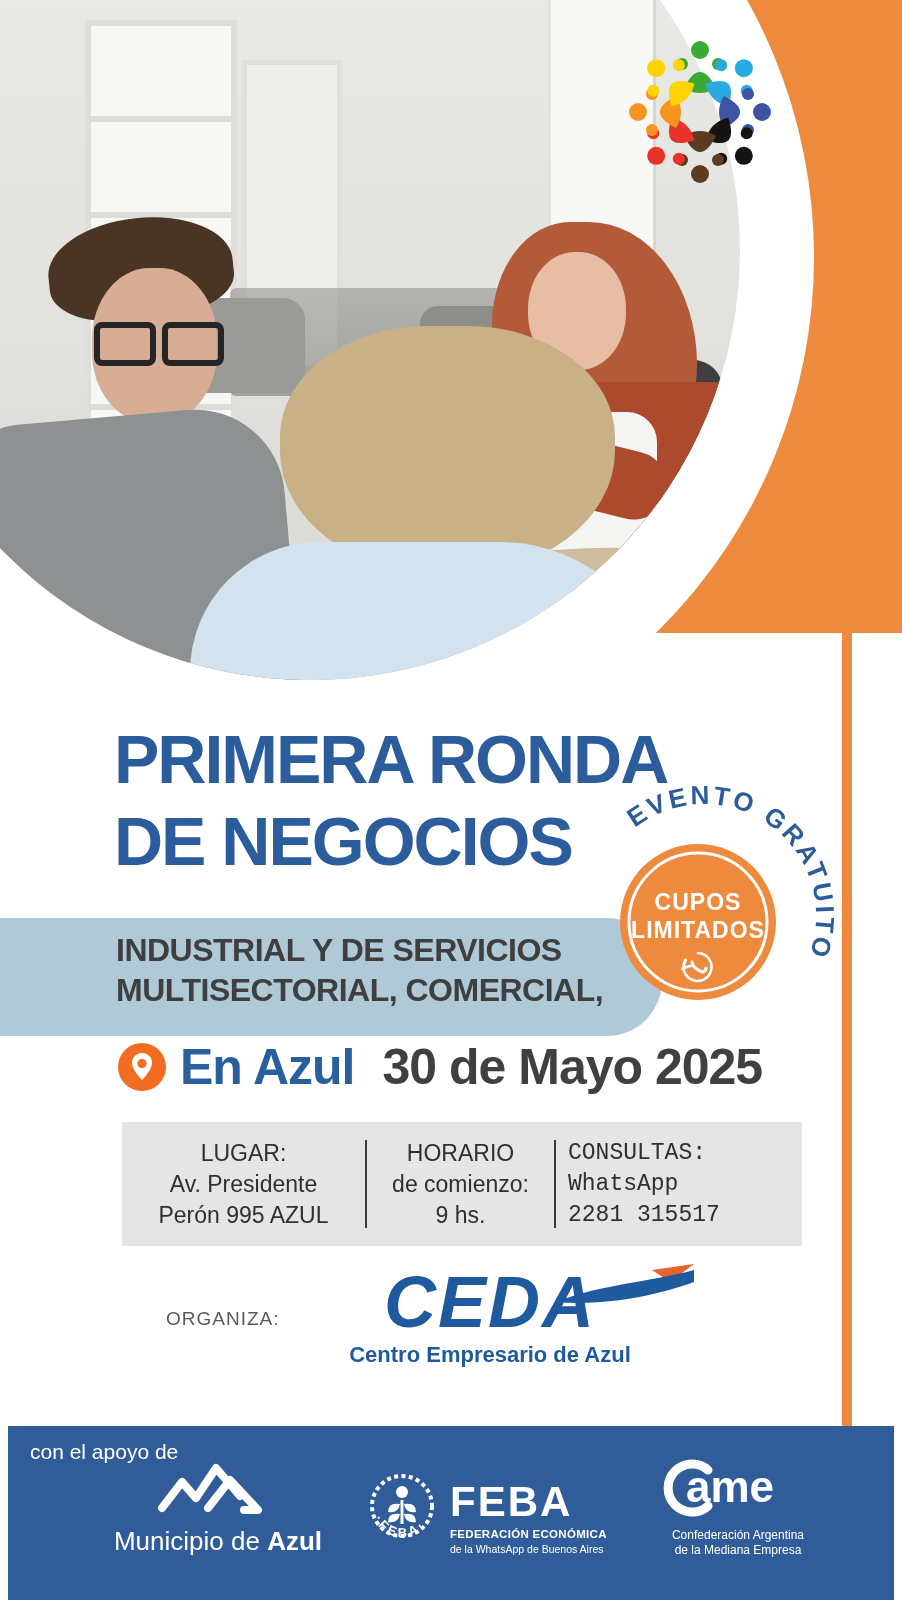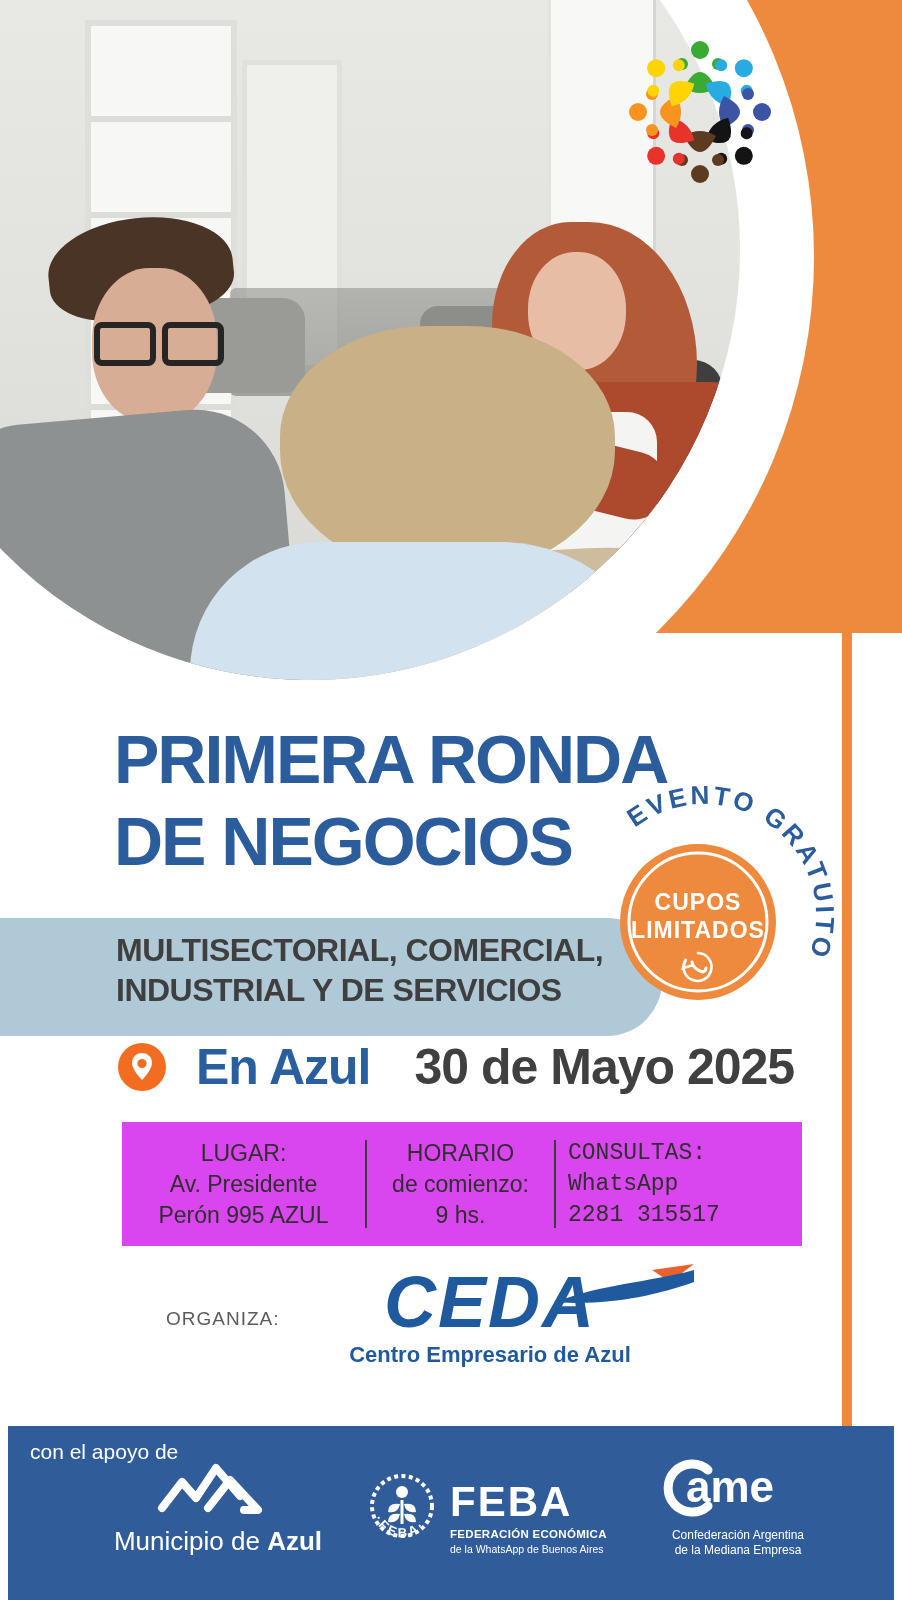--- a/index.html
+++ b/index.html
@@ -20,27 +20,27 @@
          line-height:82px;letter-spacing:-2px;}
 
   
   .band{left:0;top:918px;width:662px;height:118px;background:#AFC9D7;border-radius:0 55px 55px 0;z-index:4;}
   .band-text{left:116px;top:930px;z-index:5;color:#3F3F3F;font-weight:700;font-size:32px;line-height:40px;letter-spacing:-0.5px;}
 
   
   .badge-svg{left:572px;top:770px;z-index:6;}
 
   
-  .event-row{left:118px;top:1038px;z-index:5;display:flex;align-items:center;gap:30px;}
+  .event-row{left:118px;top:1038px;z-index:5;display:flex;align-items:center;gap:14px;}
   .pin{width:48px;height:48px;}
   .city{color:#2A5F9E;font-weight:800;font-size:50px;letter-spacing:-1px;}
   .date{color:#404040;font-weight:800;font-size:50px;letter-spacing:-1px;margin-left:14px;}
 
   
-  .info-box{left:122px;top:1122px;width:680px;height:124px;background:#d946ef;z-index:5;
+  .info-box{left:122px;top:1122px;width:680px;height:124px;background:#e5e5e5;z-index:5;
             display:flex;align-items:center;}
   .info-col{color:#2F2F2F;font-size:23px;line-height:31px;}
   .col1{width:243px;text-align:center;}
   .col2{width:187px;text-align:center;}
   .col3{flex:1;padding-left:12px;text-align:left;font-family:Liberation Mono, monospace;}
   .divider{width:2px;height:88px;background:#3a3a3a;}
 
   
   .organiza{left:166px;top:1308px;z-index:5;color:#5a5a5a;font-size:19px;letter-spacing:1px;}
   .ceda-wrap{left:320px;top:1266px;width:340px;z-index:5;text-align:center;}
@@ -176,22 +176,22 @@
     <text x="126" y="140" text-anchor="middle" font-family="Liberation Sans, sans-serif" font-size="23" font-weight="800" fill="#ffffff" letter-spacing="1">CUPOS</text>
     <text x="126" y="168" text-anchor="middle" font-family="Liberation Sans, sans-serif" font-size="23" font-weight="800" fill="#ffffff" letter-spacing="1">LIMITADOS</text>
     <g stroke="#ffffff" fill="none" stroke-width="2.6" stroke-linecap="round">
       <path d="M 126,183 a 14,14 0 1 1 -12,6 l -3,9 l 9,-2.5"></path>
       <path d="M 120,192 q 1,7 11,10 q 3,-1 3,-4" stroke-width="3"></path>
     </g>
   </svg>
 
   <div class="abs band"></div>
   <div class="abs band-text">
+    <div>INDUSTRIAL Y DE SERVICIOS</div>
     <div>MULTISECTORIAL, COMERCIAL,</div>
-    <div>INDUSTRIAL Y DE SERVICIOS</div>
   </div>
 
   <div class="abs event-row">
     <svg class="pin" viewBox="0 0 48 48">
       <circle cx="24" cy="24" r="24" fill="#F26D21"></circle>
       <path d="M24 10 c-6,0 -10,4.4 -10,10 c0,7 10,17 10,17 s10,-10 10,-17 c0,-5.6 -4,-10 -10,-10 z" fill="#ffffff"></path>
       <circle cx="24" cy="20.5" r="4.6" fill="#F26D21"></circle>
     </svg>
     <span class="city">En Azul</span>
     <span class="date">30 de Mayo 2025</span>

